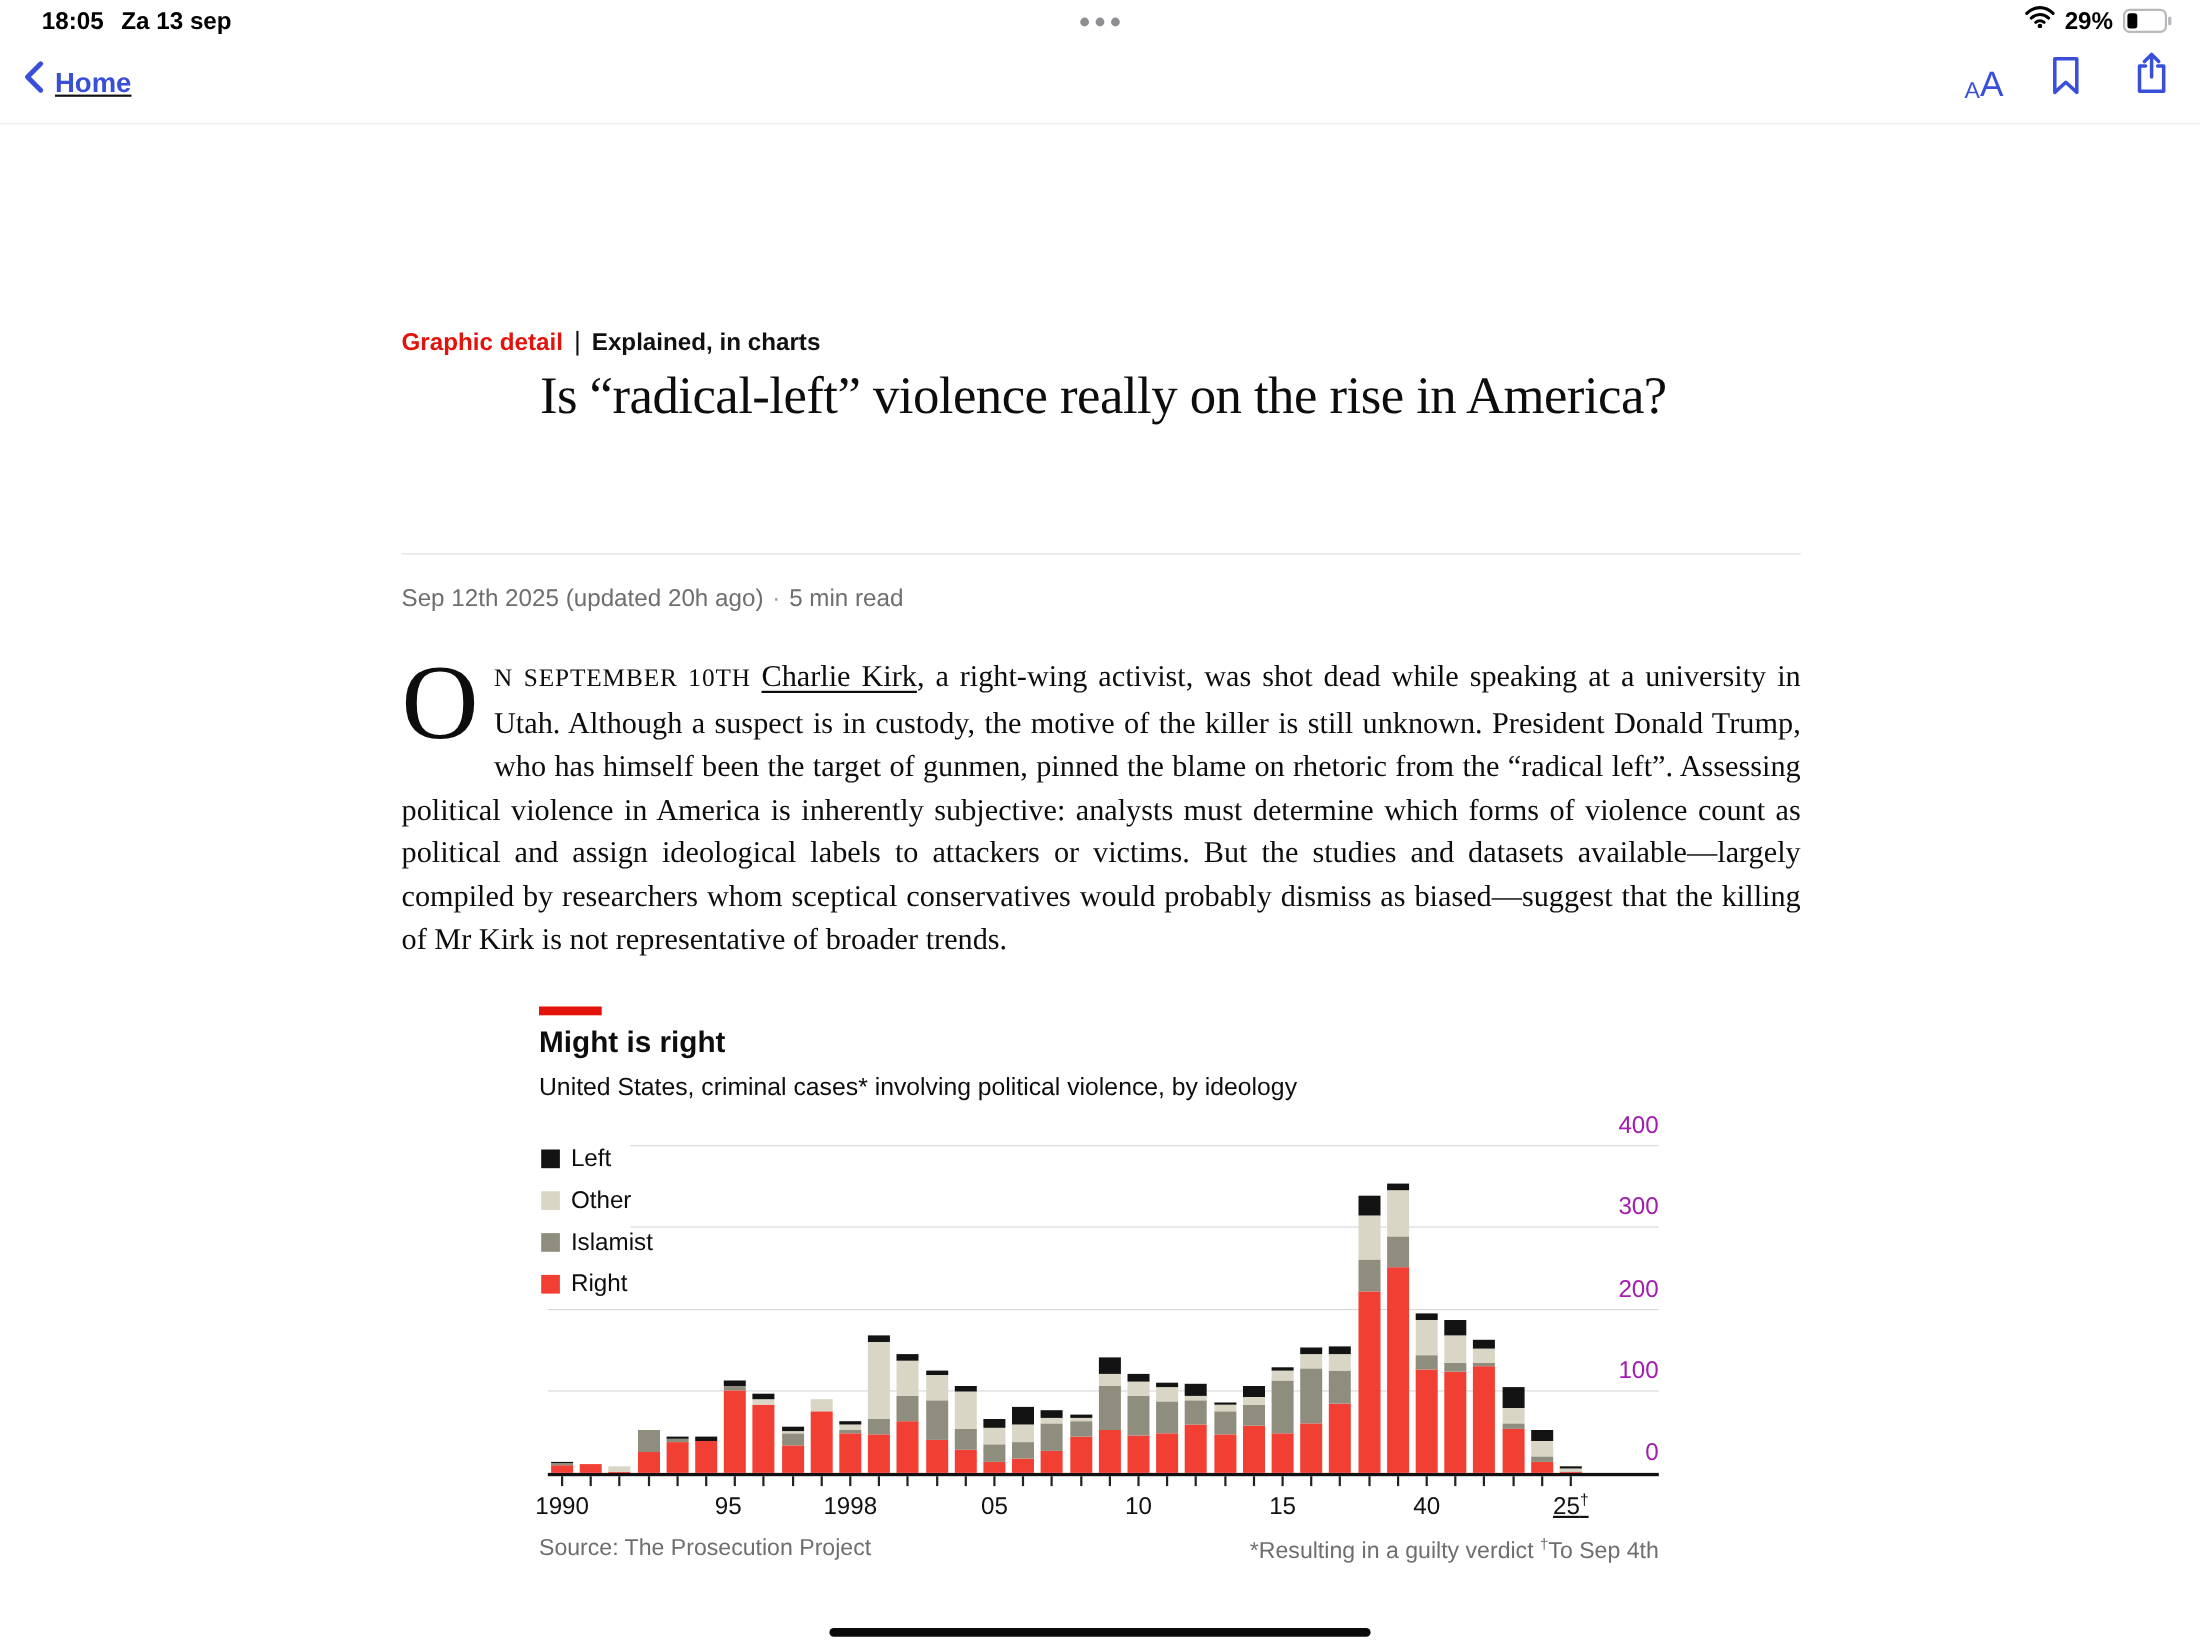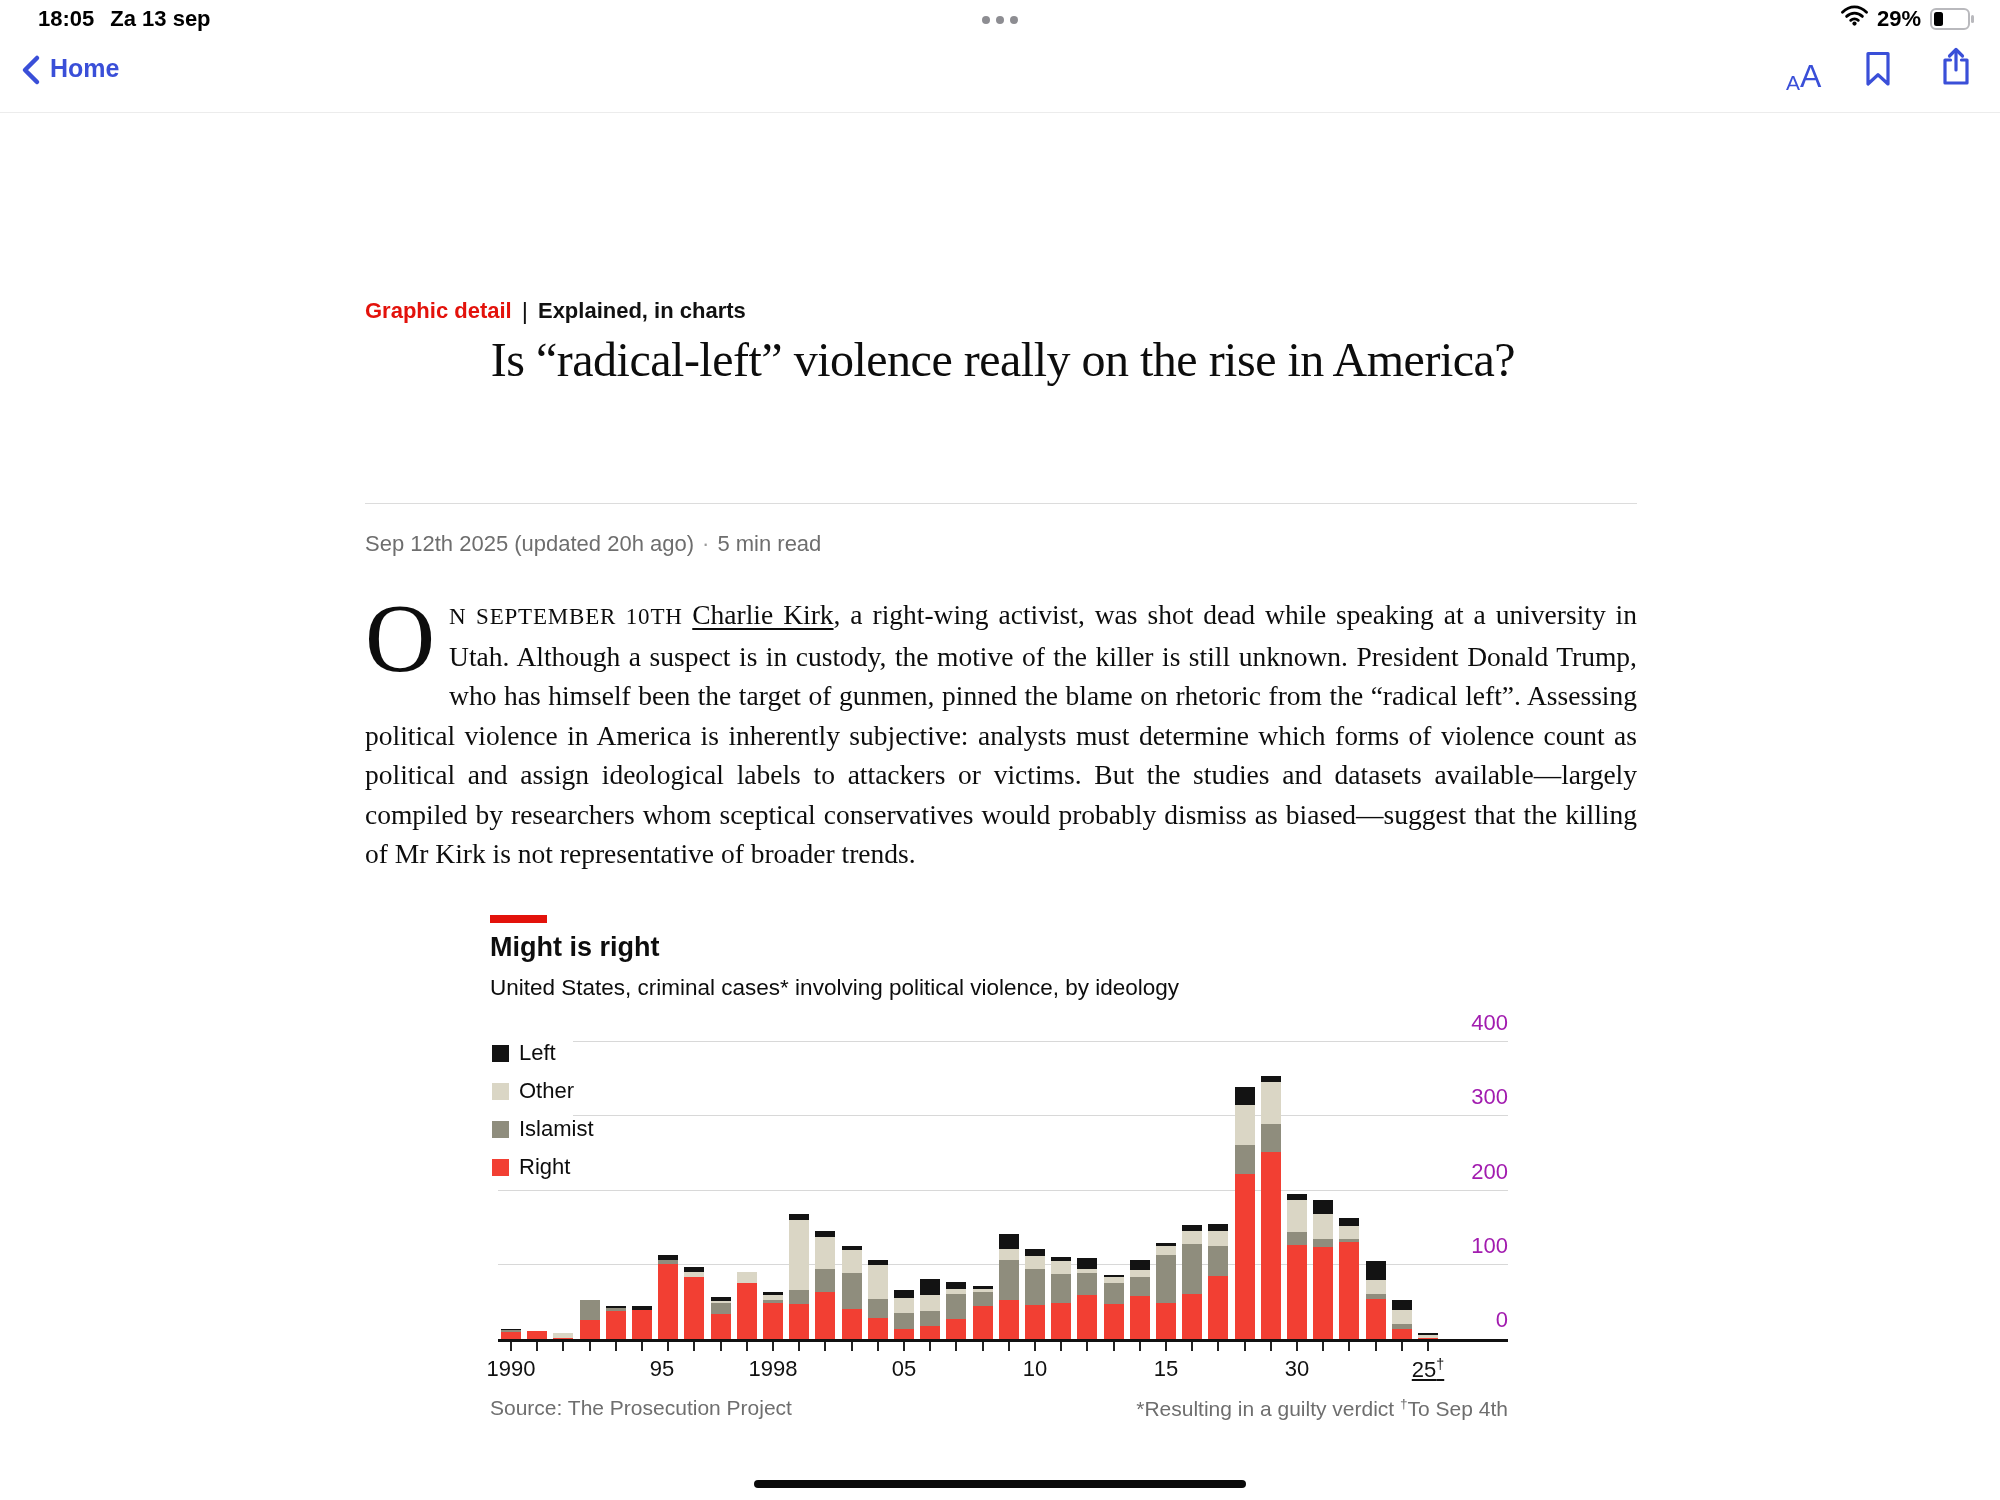--- a/index.html
+++ b/index.html
@@ -15,21 +15,21 @@
             display:flex;gap:6px;}
   .ellipsis i{width:8px;height:8px;border-radius:50%;background:#8d8d92;display:block;}
   .status-right{position:absolute;right:30px;top:5px;display:flex;gap:9px;align-items:center;
                 font-size:22px;font-weight:700;color:#000;}
   .battery{position:relative;width:36px;height:18px;border:2px solid #b9b9bd;border-radius:6px;}
   .battery .fill{position:absolute;left:2px;top:2px;bottom:2px;width:9px;border-radius:2.5px;background:#000;}
   .battery .nub{position:absolute;right:-6px;top:5px;width:3px;height:8px;border-radius:2px;background:#b9b9bd;}
 
   
   .toolbar{position:absolute;left:0;top:36px;width:2000px;height:76px;border-bottom:1px solid #ececec;}
-  .back-btn{position:absolute;left:20px;top:18px;display:flex;align-items:flex-start;gap:8px;cursor:pointer;}
+  .back-btn{position:absolute;left:20px;top:18px;display:flex;align-items:flex-end;gap:8px;cursor:pointer;text-decoration:underline;}
   .back-btn .home-label{color:#3a4fd8;font-size:25px;font-weight:600;}
   .aa-btn{position:absolute;left:1786px;top:22px;color:#3a4fd8;cursor:pointer;display:flex;align-items:flex-end;}
   .aa-btn .a1{font-size:21px;font-weight:500;}
   .aa-btn .a2{font-size:32px;font-weight:500;}
   .icon-btn{position:absolute;top:14px;cursor:pointer;}
 
   
   .kicker{position:absolute;left:365px;top:297px;font-size:22px;font-weight:700;display:flex;gap:10px;align-items:center;}
   .kicker .red{color:#e3120b;}
   .kicker .pipe{color:#111;font-weight:400;font-size:24px;}
@@ -391,21 +391,21 @@
         <div class="seg" style="bottom: 1.48346px; height: 2.96691px; background: rgb(218, 214, 197);"></div>
         <div class="seg" style="bottom: 4.45037px; height: 1.5px; background: rgb(19, 19, 19);"></div>
       </div>
       <div class="tick" style="left: 929px;"></div>
       <div class="xlab" style="left: 13px;">1990</div>
       <div class="xlab" style="left: 144px; margin-left: 20px;">95</div>
       <div class="xlab" style="left: 275px;">1998</div>
       <div class="xlab" style="left: 406px;">05</div>
       <div class="xlab" style="left: 537px;">10</div>
       <div class="xlab" style="left: 668px;">15</div>
-      <div class="xlab" style="left: 799px;">30</div>
+      <div class="xlab" style="left: 799px;">40</div>
       <div class="xlab" style="left: 930px; text-decoration: underline;">25<sup>†</sup></div>
     </div>
 
   <div class="legend">
       <div class="lrow">
         <span class="sw" style="background: rgb(19, 19, 19);"></span>
         <span>Left</span>
       </div>
       <div class="lrow">
         <span class="sw" style="background: rgb(218, 214, 197);"></span>

